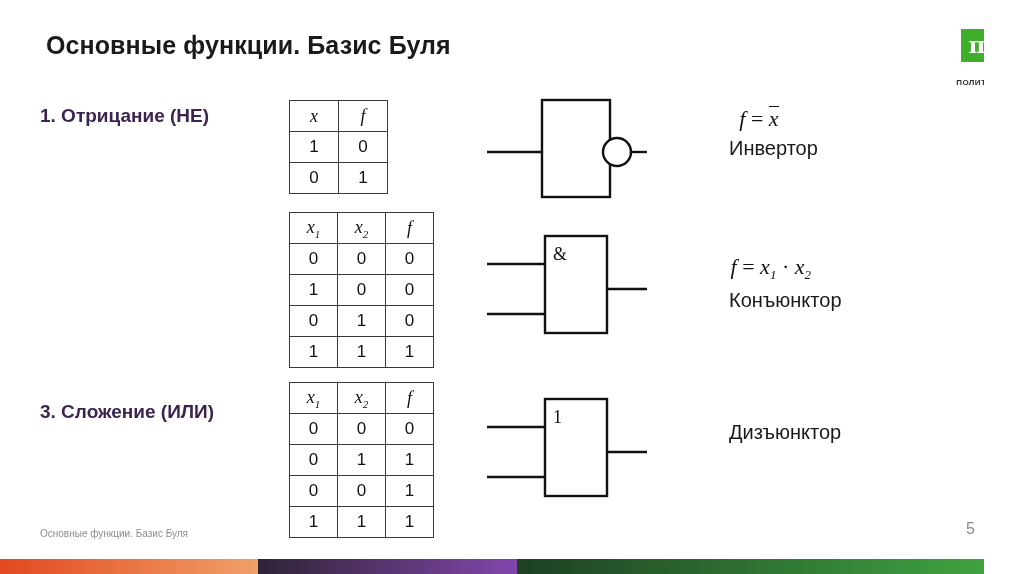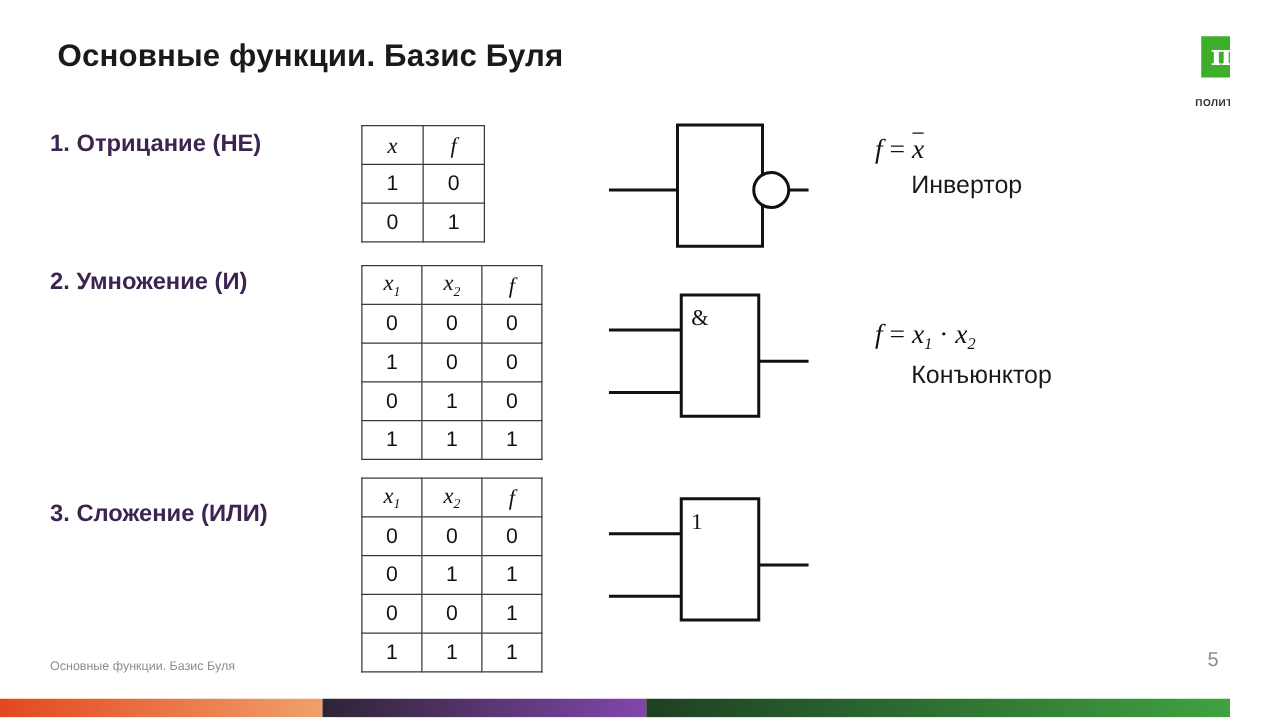--- a/index.html
+++ b/index.html
@@ -108,21 +108,21 @@
   .t-or  { left: 289px; top: 382px; }
   .t-or td  { width: 47px; height: 30px; }
 
   
   .gate { position: absolute; }
   .g-not { left: 487px; top: 96px; }
   .g-and { left: 487px; top: 232px; }
   .g-or  { left: 487px; top: 395px; }
 
   
-  .formula-block { position: absolute; }
+  .formula-block { position: absolute; text-align: center; }
   .f-not { left: 700px; top: 106px; }
   .f-and { left: 700px; top: 255px; }
   .f-or  { left: 700px; top: 415px; }
   .formula {
     font-family: "Liberation Serif", serif;
     font-size: 22px;
     color: #111111;
     white-space: nowrap;
     line-height: 1.1;
   }
@@ -218,21 +218,20 @@
     </svg>
   </div>
 
   <div class="formula-block f-not">
     <div class="formula">
       <span class="it">f</span> = <span class="ovl">x</span>
     </div>
     <div class="gate-name">Инвертор</div>
   </div>
 
-  <div class="sec-heading h2">2. Умножение (И)</div>
 
   <table class="ttable t-and">
     <tbody>
         <tr>
       <td class="hdr"><span>x</span><span class="sub">1</span></td>
       <td class="hdr"><span>x</span><span class="sub">2</span></td>
       <td class="hdr">f</td>
     </tr>
     <tr>
       <td>0</td>
@@ -310,20 +309,21 @@
     <svg width="160" height="105" viewBox="0 0 160 105">
       <line x1="0" y1="32" x2="58" y2="32" stroke="#111" stroke-width="2.4"></line>
       <line x1="0" y1="82" x2="58" y2="82" stroke="#111" stroke-width="2.4"></line>
       <rect x="58" y="4" width="62" height="97" fill="none" stroke="#111" stroke-width="2.4"></rect>
       <line x1="120" y1="57" x2="160" y2="57" stroke="#111" stroke-width="2.4"></line>
       <text x="66" y="28" font-family="Liberation Serif, serif" font-size="18" fill="#111">1</text>
     </svg>
   </div>
 
   <div class="formula-block f-or">
+    <div class="gate-name">Дизъюнктор</div>
   </div>
 
   <div class="footer-note">Основные функции. Базис Буля</div>
   <div class="page-num">5</div>
 
   <div class="bottom-bar">
     <div class="bar-seg bar-orange"></div>
     <div class="bar-seg bar-purple"></div>
     <div class="bar-seg bar-green"></div>
   </div>

